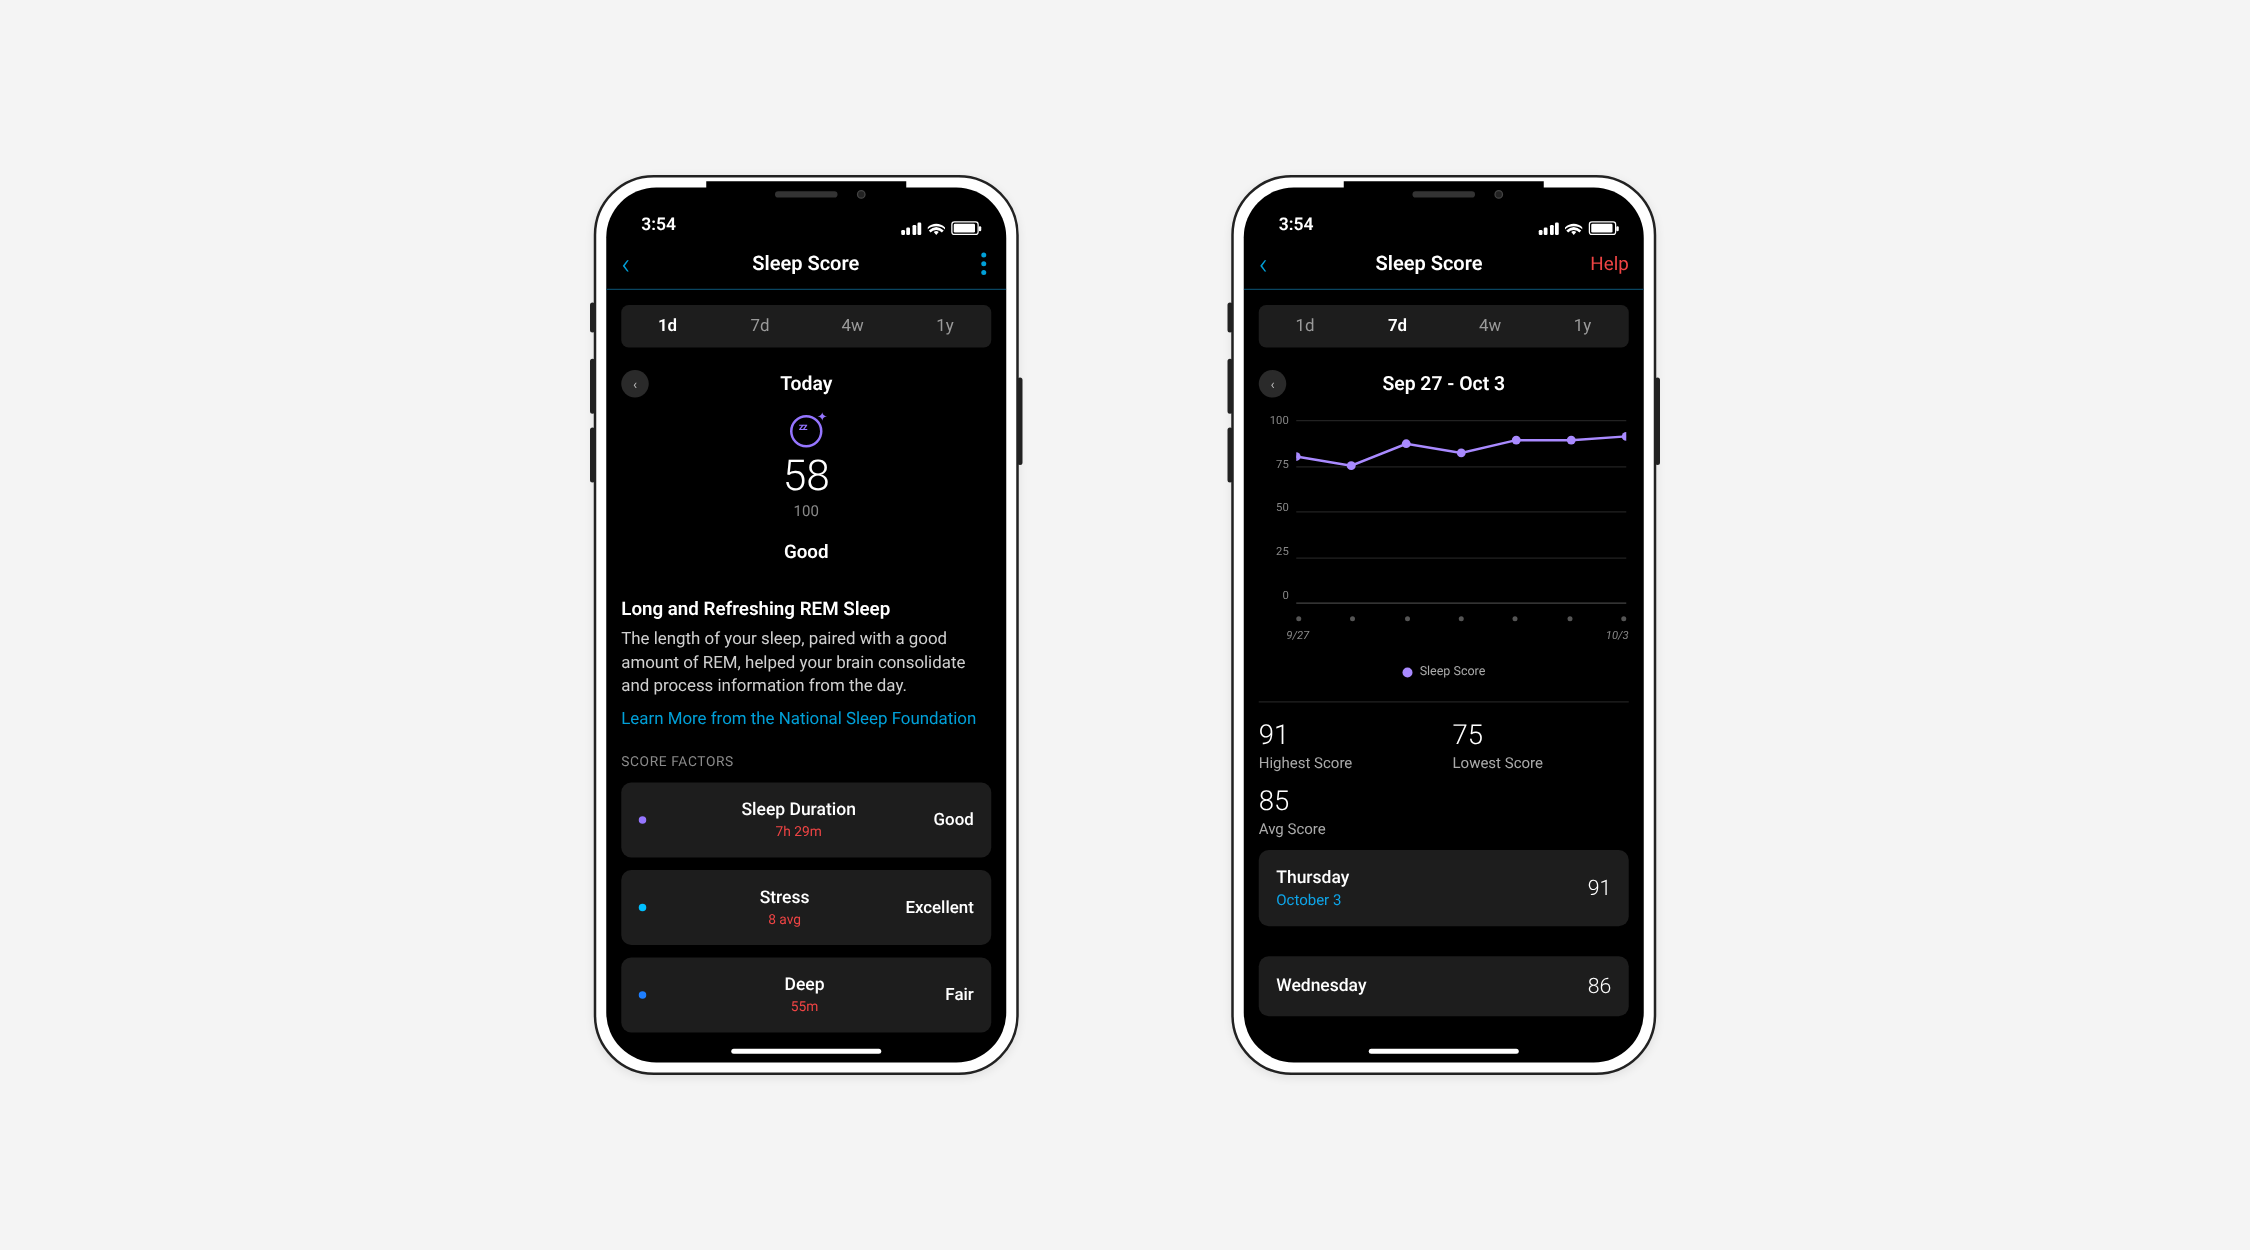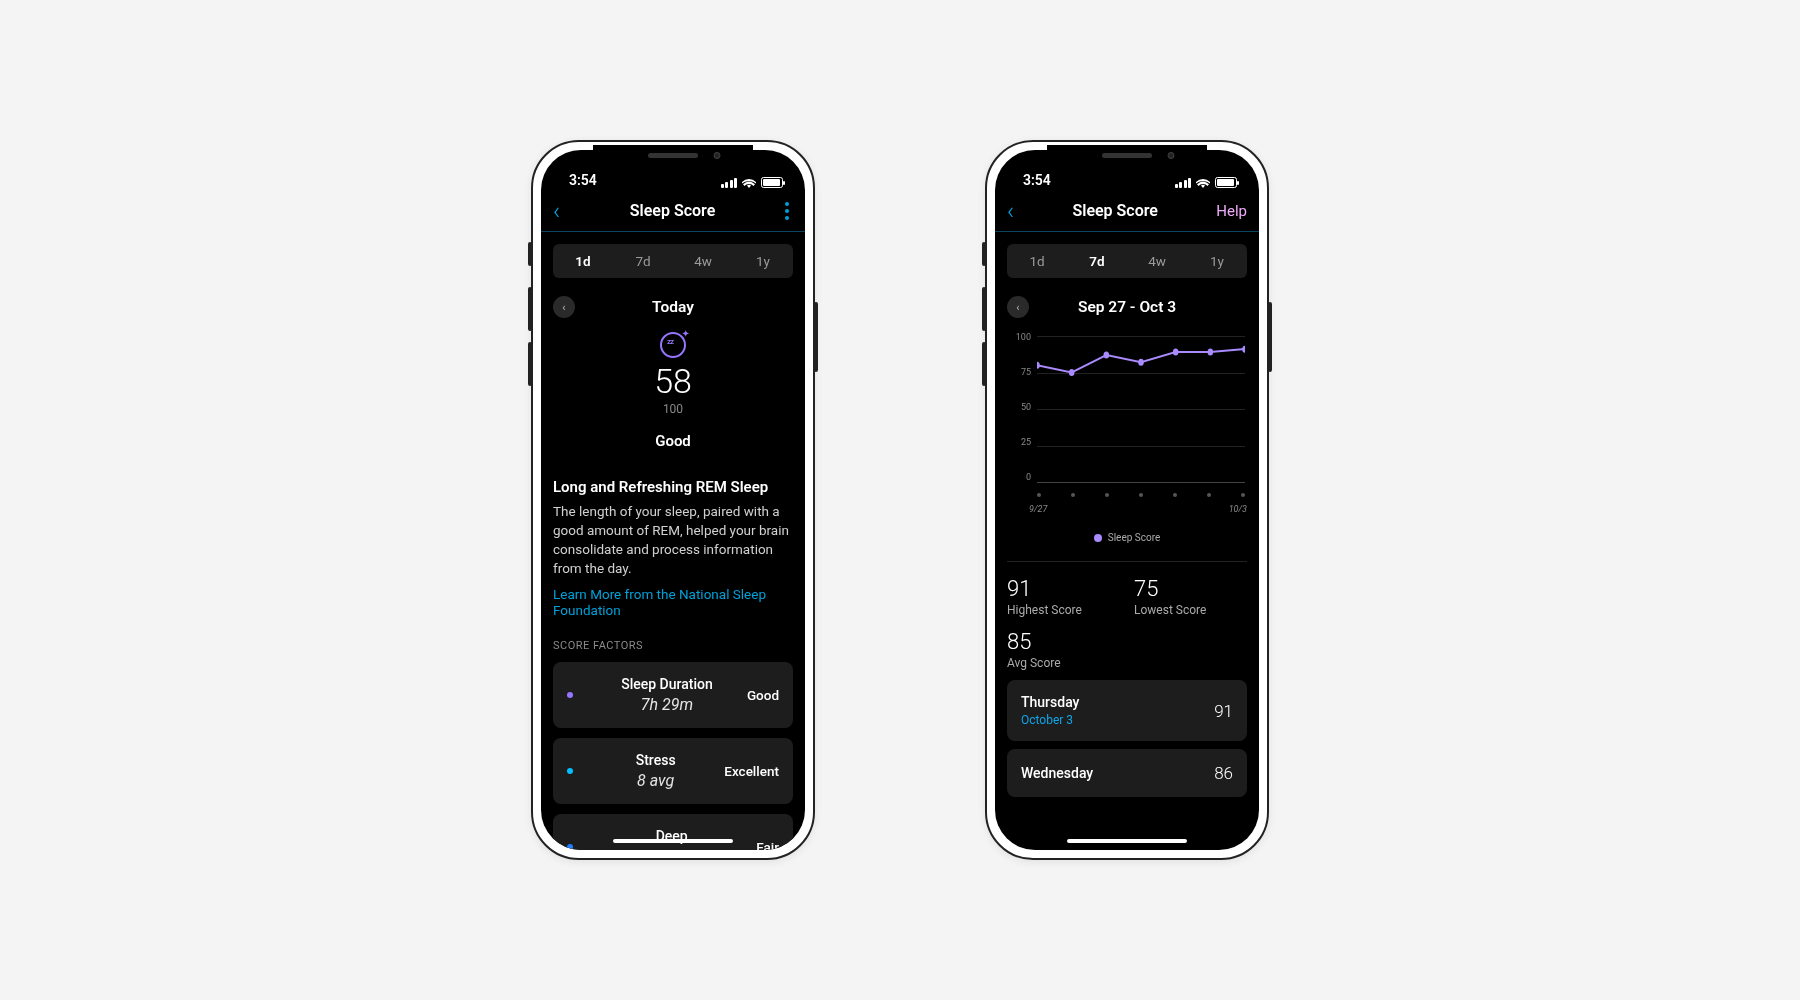--- a/index.html
+++ b/index.html
@@ -7,21 +7,21 @@
   font-family: -apple-system, BlinkMacSystemFont, "Segoe UI", Roboto, sans-serif;
   background: #f4f4f4;
   display: flex;
   justify-content: center;
   align-items: center;
   gap: 170px;
   height: 1000px;
   width: 1800px;
 }
 .phone {
-  width: 284px;
+  width: 340px;
   height: 720px;
   background: #fff;
   border: 2px solid #222;
   border-radius: 48px;
   padding: 8px;
   position: relative;
   box-shadow: 0 2px 8px rgba(0,0,0,0.08);
 }
 .phone::before { 
   content: "";
@@ -94,21 +94,21 @@
   display: flex;
   align-items: center;
   justify-content: space-between;
   padding: 0 12px;
   border-bottom: 1px solid #0a4560;
 }
 .nav-title { font-size: 16px; font-weight: 600; color: #fff; }
 .back-chevron { color: #00a0d8; font-size: 24px; font-weight: 300; line-height: 1; }
 .more-dots { display: flex; flex-direction: column; gap: 3px; padding-right: 4px; }
 .more-dots span { width: 4px; height: 4px; background: #00a0d8; border-radius: 50%; }
-.help-link { color: #f0abfc; font-size: 15px; }
+.help-link { color: #ef4444; font-size: 15px; }
 .content { padding: 12px; overflow: hidden; }
 .seg-control {
   display: flex;
   background: #1d1d1d;
   border-radius: 6px;
   height: 34px;
   justify-content: flex-end;
 }
 .seg {
   flex: 1;
@@ -165,21 +165,21 @@
   margin-top: 10px;
   display: flex;
   align-items: center;
 }
 .factor-card .dot { width: 6px; height: 6px; border-radius: 50%; margin-right: 14px; }
 .dot.purple { background: #9575ff; }
 .dot.cyan { background: #00bfff; }
 .dot.blue { background: #1e7fff; }
 .factor-info { flex: 1; text-align: center; }
 .factor-name { font-size: 14px; font-weight: 500; }
-.factor-sub { font-size: 16px; color: #e5e5e5; margin-top: 3px; font-style: italic; }
+.factor-sub { font-size: 11px; color: #ef4444; margin-top: 3px; }
 .factor-rating { font-size: 13.5px; font-weight: 500; }
 .home-indicator {
   position: absolute; bottom: 7px; left: 50%; transform: translateX(-50%);
   width: 120px; height: 4px; background: #fff; border-radius: 3px;
 }
 
 .chart-wrap { margin-top: 14px; }
 .chart { position: relative; height: 170px; padding-left: 26px; }
 .y-axis { position: absolute; left: 0; top: 0; bottom: 20px; width: 24px; display: flex; flex-direction: column; justify-content: space-between; }
 .y-tick { font-size: 9px; color: #888; text-align: right; }
@@ -398,21 +398,21 @@
           <div class="stat-label">Avg Score</div>
         </div>
       </div>
       <div class="day-card">
         <div class="day-left">
           <div class="day-name">Thursday</div>
           <div class="day-date">October 3</div>
         </div>
         <div class="day-score">91</div>
       </div>
-      <div class="day-card" style="margin-top:8px">
+      <div class="day-card" style="margin-top:24px">
         <div class="day-left">
           <div class="day-name">Wednesday</div>
         </div>
         <div class="day-score">86</div>
       </div>
     </div>
     <div class="home-indicator"></div>
   </div>
 </div>
 

